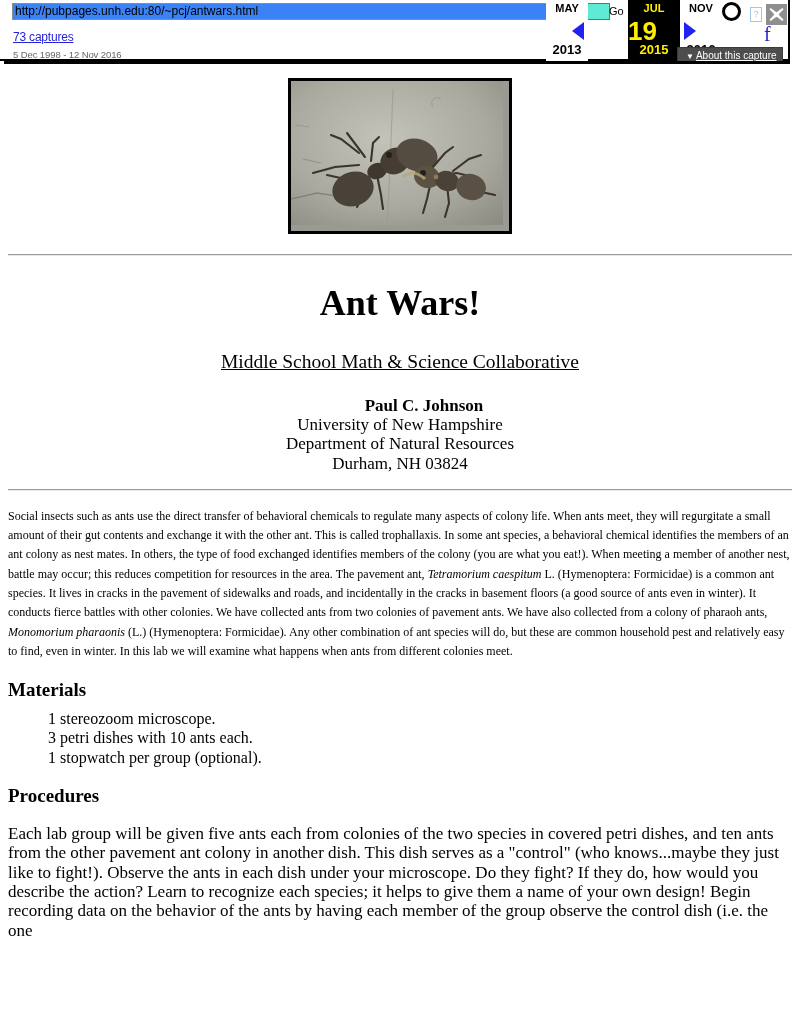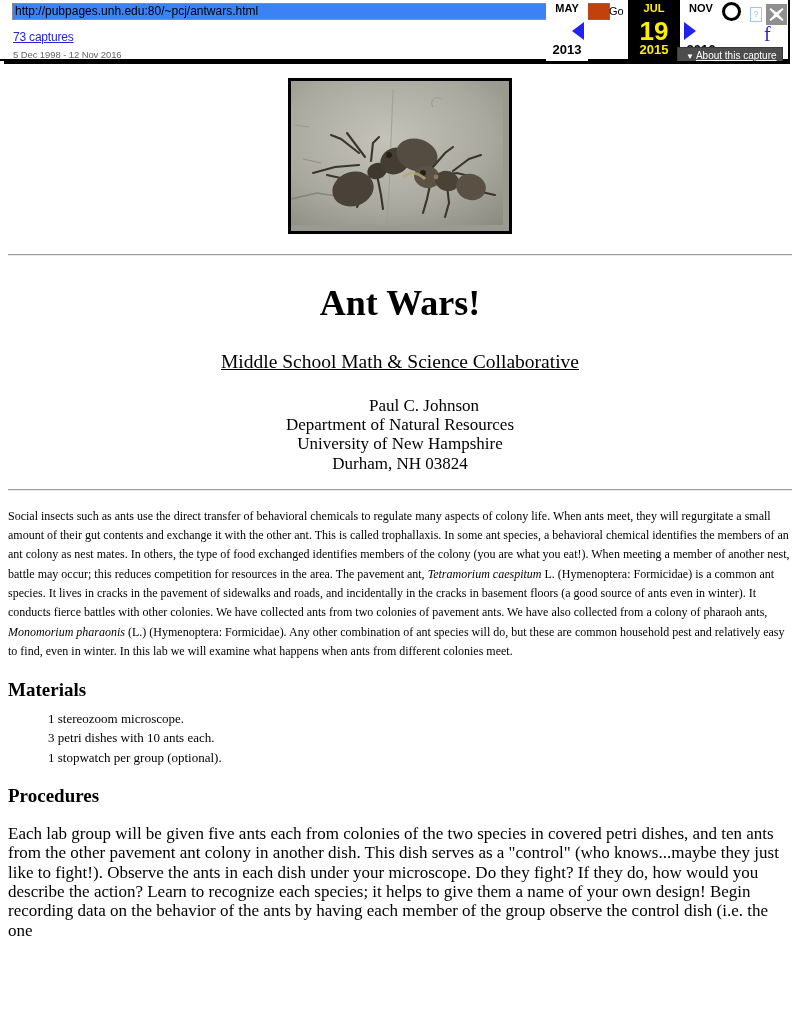--- a/index.html
+++ b/index.html
@@ -58,21 +58,21 @@
     box-sizing: border-box;
     outline: none;
   }
   .wb-go {
     margin-left: 6px;
     width: 32px;
     height: 17px;
     line-height: 15px;
     text-align: center;
     border: 1px solid #6e6e6e;
-    background: #c2410c;
+    background: #5eead4;
     font-size: 11px;
     font-family: "Liberation Sans", "DejaVu Sans", sans-serif;
     color: #000;
     box-sizing: border-box;
     cursor: pointer;
     padding-left: 34px;
   }
 
   .wb-captures {
     position: absolute;
@@ -121,21 +121,21 @@
     text-align: center;
     font-size: 11px;
     font-weight: bold;
     color: #000;
   }
   .wb-tl-col.mid .wb-tl-mon { color: #ffee00; }
   .wb-tl-day {
     position: absolute;
     top: 17px;
     left: 0; right: 0;
-    text-align: center;
+    text-align: left;
     font-size: 26px;
     font-weight: bold;
     color: #ffee00;
     line-height: 28px;
   }
   .wb-tl-yr {
     position: absolute;
     bottom: 4px;
     left: 0; right: 0;
     text-align: center;
@@ -276,39 +276,39 @@
     margin-top: 26px;
     line-height: 24px;
     text-decoration: underline;
   }
   .author {
     text-align: center;
     font-size: 17px;
     line-height: 19.2px;
     margin-top: 22px;
   }
-  .author .name { font-weight: normal; padding-left: 48px; }
+  .author .name { font-weight: bold; padding-left: 48px; }
 
   .body-text {
     font-size: 12px;
     line-height: 19.3px;
     margin: 16px 8px 0 8px;
     text-align: left;
   }
   .body-text em { font-style: italic; }
 
   h2.sec {
     font-size: 19px;
     font-weight: bold;
     margin: 18px 0 0 8px;
     line-height: 22px;
   }
   .materials {
     margin: 8px 0 0 48px;
-    font-size: 13px;
+    font-size: 16px;
     line-height: 19.3px;
   }
   .materials div { white-space: pre; }
   .proc {
     font-size: 17px;
     line-height: 19.3px;
     margin: 17px 8px 0 8px;
   }
 </style>
 </head>
@@ -414,22 +414,22 @@
     </div>
   </div>
 
   <hr class="rule">
 
   <h1 class="title">Ant Wars!</h1>
   <div class="subtitle">Middle School Math &amp; Science Collaborative</div>
 
   <div class="author">
     <div class="name">Paul C. Johnson</div>
+    <div>University of New Hampshire</div>
     <div>Department of Natural Resources</div>
-    <div>University of New Hampshire</div>
     <div>Durham, NH 03824</div>
   </div>
 
   <hr class="rule2">
 
   <p class="body-text"><span>Social insects such as ants use the direct transfer of behavioral chemicals to regulate many aspects of colony life. When ants meet, they will regurgitate a small amount of their gut contents and exchange it with the other ant. This is called trophallaxis. In some ant species, a behavioral chemical identifies the members of an ant colony as nest mates. In others, the type of food exchanged identifies members of the colony (you are what you eat!). When meeting a member of another nest, battle may occur; this reduces competition for resources in the area. The pavement ant, </span><em>Tetramorium caespitum</em><span> L. (Hymenoptera: Formicidae) is a common ant species. It lives in cracks in the pavement of sidewalks and roads, and incidentally in the cracks in basement floors (a good source of ants even in winter). It conducts fierce battles with other colonies. We have collected ants from two colonies of pavement ants. We have also collected from a colony of pharaoh ants, </span><em>Monomorium pharaonis</em><span> (L.) (Hymenoptera: Formicidae). Any other combination of ant species will do, but these are common household pest and relatively easy to find, even in winter. In this lab we will examine what happens when ants from different colonies meet.</span></p>
 
   <h2 class="sec">Materials</h2>
   <div class="materials">
     <div>1 stereozoom microscope.</div>

